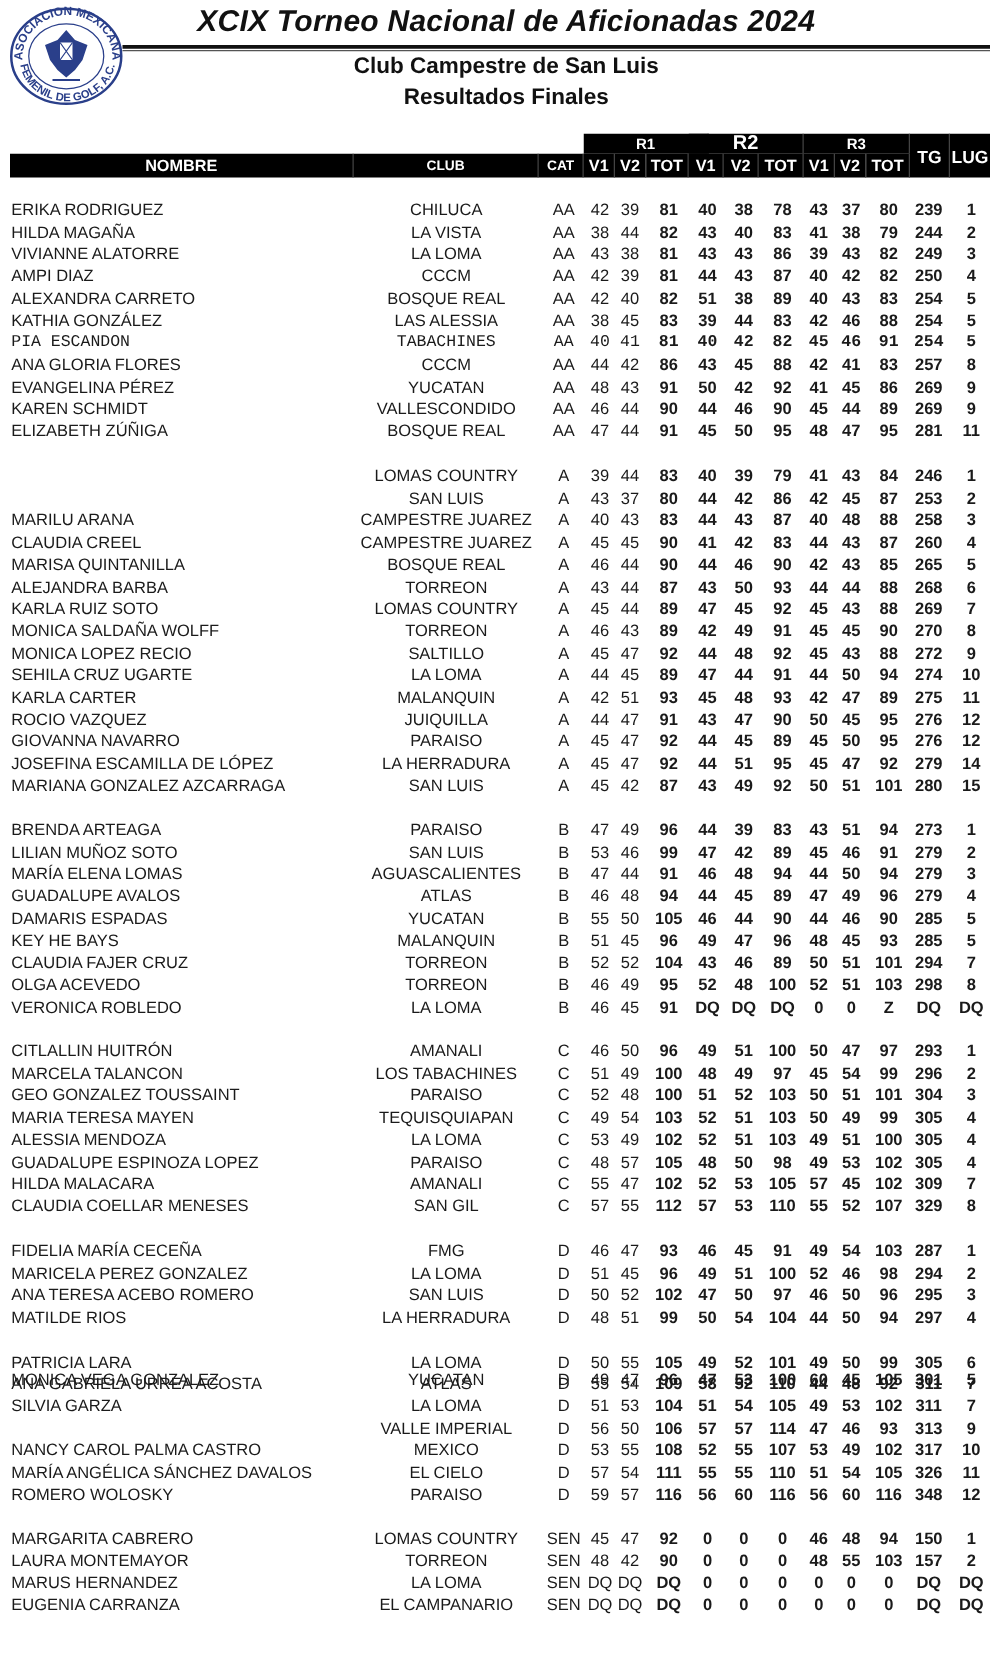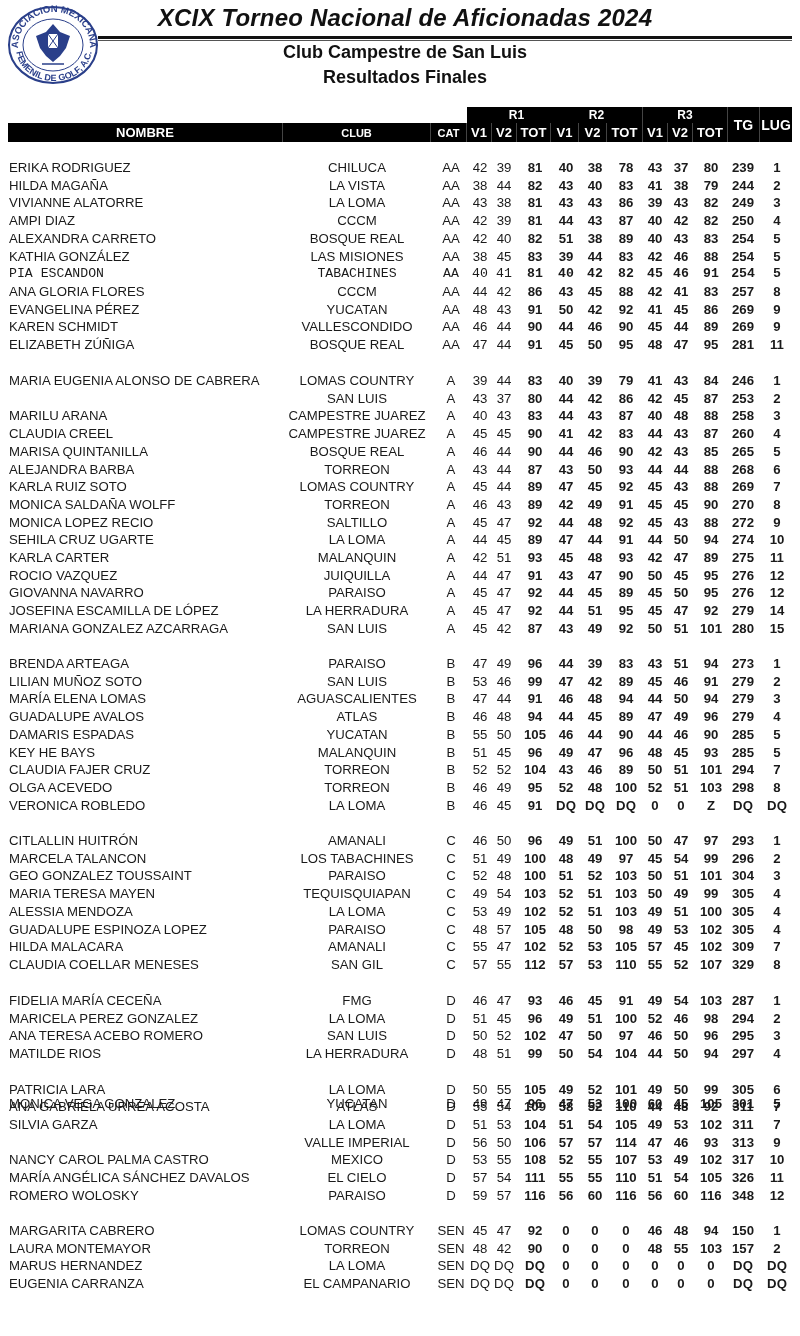--- a/index.html
+++ b/index.html
@@ -62,21 +62,21 @@
 
 <div class="title">XCIX Torneo Nacional de Aficionadas 2024</div>
 <div class="title-rule"></div>
 <div class="title-rule2"></div>
 <div class="subtitle sub1">Club Campestre de San Luis</div>
 <div class="subtitle sub2">Resultados Finales</div>
 
 <div>
 
   <div class="hdr hdr-sep" style="left:467px; top:107px; width:100px; height:16px; font-size:12px;">R1</div>
-  <div class="hdr hdr-sep" style="left:551px; top:107px; width:92px; height:16px; font-size:12px;">R2</div>
+  <div class="hdr hdr-sep" style="left:551px; top:107px; width:92px; height:16px; font-size:16px;">R2</div>
   <div class="hdr hdr-sep" style="left:643px; top:107px; width:85px; height:16px; font-size:12px;">R3</div>
   <div class="hdr hdr-sep" style="left:728px; top:107px; width:32px; height:35px; font-size:14px;">TG</div>
   <div class="hdr" style="left:760px; top:107px; width:32px; height:35px; font-size:14px;">LUG</div>
 
   <div class="hdr hdr-sep" style="left:8px; top:123px; width:275px; height:19px; font-size:13px;">NOMBRE</div>
   <div class="hdr hdr-sep" style="left:283px; top:123px; width:148px; height:19px; font-size:11px;">CLUB</div>
   <div class="hdr hdr-sep" style="left:431px; top:123px; width:36px; height:19px; font-size:11px;">CAT</div>
   <div class="hdr hdr-sep" style="left:467px; top:123px; width:25px; height:19px; font-size:13px;">V1</div>
   <div class="hdr hdr-sep" style="left:492px; top:123px; width:25px; height:19px; font-size:13px;">V2</div>
   <div class="hdr hdr-sep" style="left:517px; top:123px; width:34px; height:19px; font-size:13px;">TOT</div>
@@ -165,21 +165,21 @@
         <span class="cell c-r2v2 num b">38</span>
         <span class="cell c-r2t num b">89</span>
         <span class="cell c-r3v1 num b">40</span>
         <span class="cell c-r3v2 num b">43</span>
         <span class="cell c-r3t num b">83</span>
         <span class="cell c-tg num b">254</span>
         <span class="cell c-lug num b">5</span>
       </div>
       <div class="row" style="top: 247.5px;">
         <span class="cell c-name">KATHIA GONZÁLEZ</span>
-        <span class="cell c-club">LAS MISIONES</span>
+        <span class="cell c-club">LAS ALESSIA</span>
         <span class="cell c-cat">AA</span>
         <span class="cell c-r1v1 num">38</span>
         <span class="cell c-r1v2 num">45</span>
         <span class="cell c-r1t num b">83</span>
         <span class="cell c-r2v1 num b">39</span>
         <span class="cell c-r2v2 num b">44</span>
         <span class="cell c-r2t num b">83</span>
         <span class="cell c-r3v1 num b">42</span>
         <span class="cell c-r3v2 num b">46</span>
         <span class="cell c-r3t num b">88</span>
@@ -262,21 +262,20 @@
         <span class="cell c-r2t num b">95</span>
         <span class="cell c-r3v1 num b">48</span>
         <span class="cell c-r3v2 num b">47</span>
         <span class="cell c-r3t num b">95</span>
         <span class="cell c-tg num b">281</span>
         <span class="cell c-lug num b">11</span>
       </div>
     </div>
     <div>
       <div class="row" style="top: 372px;">
-        <span class="cell c-name">MARIA EUGENIA ALONSO DE CABRERA</span>
         <span class="cell c-club">LOMAS COUNTRY</span>
         <span class="cell c-cat">A</span>
         <span class="cell c-r1v1 num">39</span>
         <span class="cell c-r1v2 num">44</span>
         <span class="cell c-r1t num b">83</span>
         <span class="cell c-r2v1 num b">40</span>
         <span class="cell c-r2v2 num b">39</span>
         <span class="cell c-r2t num b">79</span>
         <span class="cell c-r3v1 num b">41</span>
         <span class="cell c-r3v2 num b">43</span>

